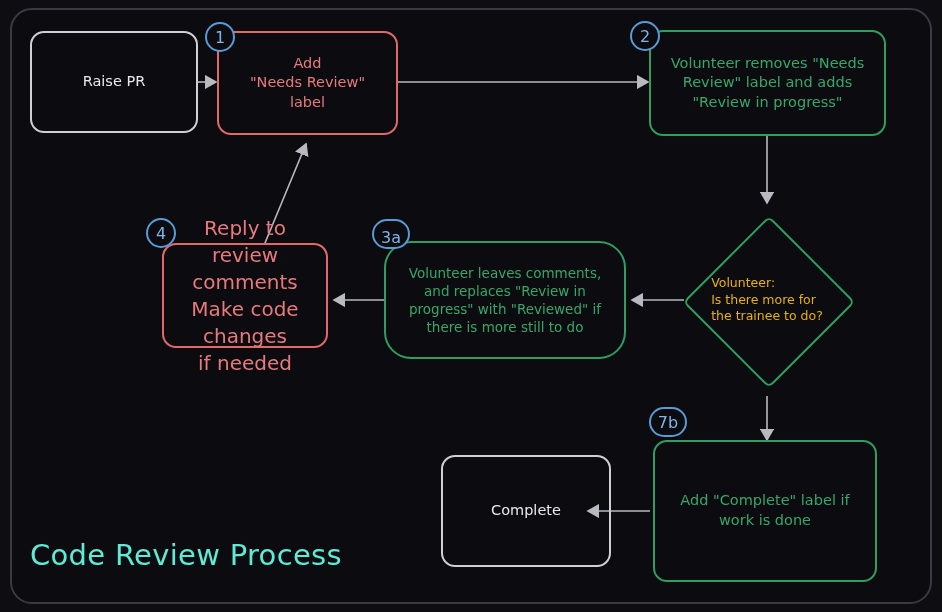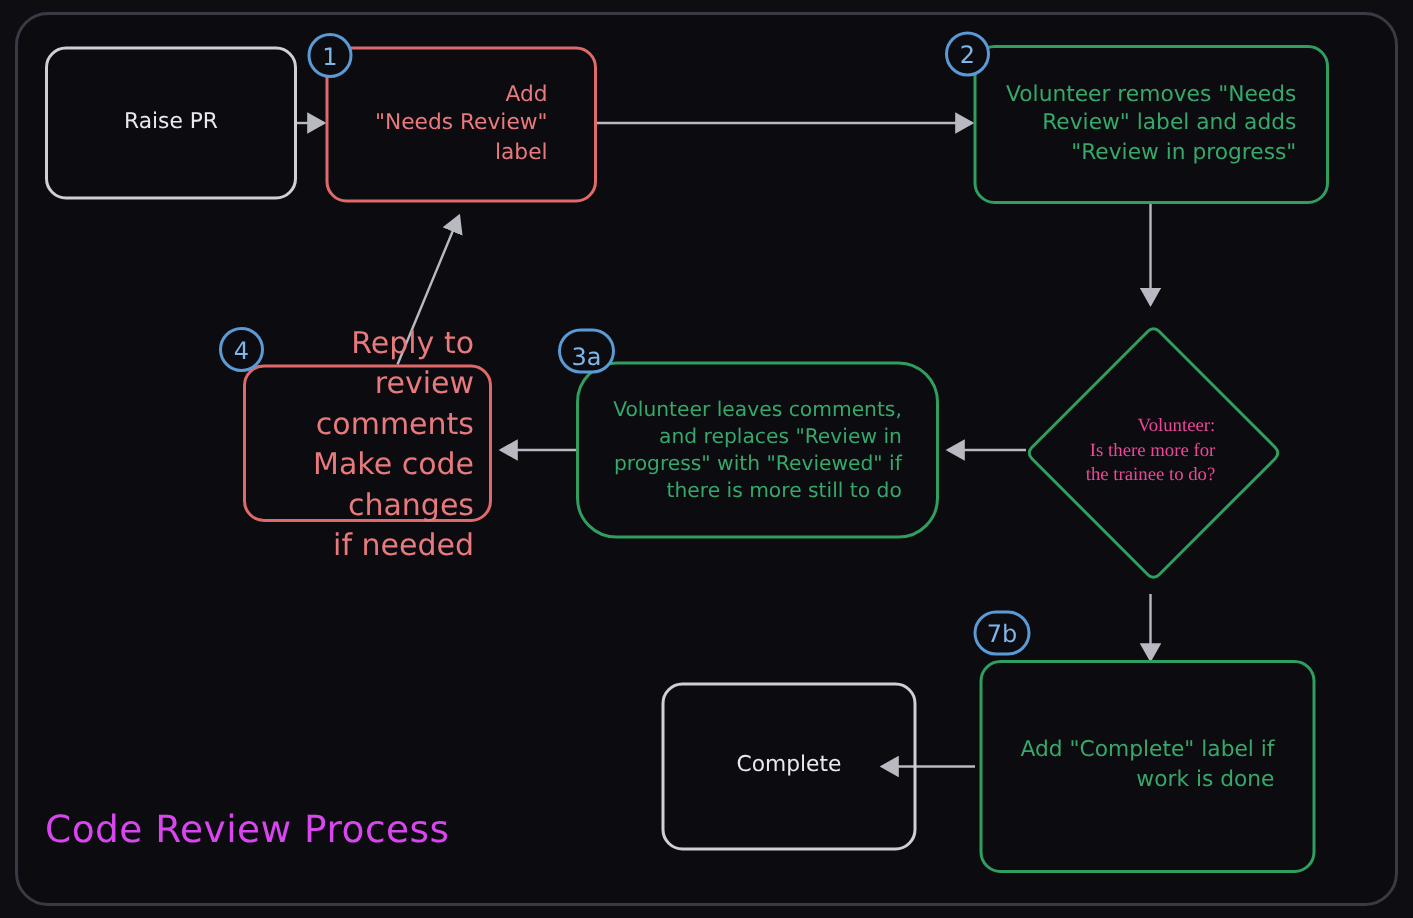--- a/index.html
+++ b/index.html
@@ -33,21 +33,21 @@
     width: 942px;
     height: 612px;
     pointer-events: none;
   }
   .node {
     position: absolute;
     box-sizing: border-box;
     display: flex;
     align-items: center;
     justify-content: center;
-    text-align: right;
+    text-align: center;
     border-radius: 14px;
     border: 2px solid #cfcfd6;
     color: #e8e8ee;
     font-size: 14.5px;
     line-height: 1.35;
     padding: 6px 10px;
     background: transparent;
   }
   .node.red {
     border-color: #e06a6a;
@@ -74,27 +74,26 @@
     width: 118px;
     height: 118px;
     margin-left: -59px;
     margin-top: -59px;
     border: 2px solid #2f9e5e;
     transform: rotate(45deg);
     border-radius: 6px;
   }
   .diamond .txt {
     position: relative;
-    color: #ec4899;
+    color: #eab308;
     font-size: 12.5px;
     line-height: 1.35;
     white-space: pre-line;
-    text-align: right;
+    text-align: left;
     z-index: 2;
-    font-family: Liberation Serif, serif;
   }
   .step-badge {
     position: absolute;
     display: flex;
     align-items: center;
     justify-content: center;
     border-radius: 50%;
     border: 2px solid #5b9bd5;
     background: #0b0b10;
     color: #7fb6e8;
@@ -104,22 +103,22 @@
     box-sizing: border-box;
   }
   .step-badge.wide {
     width: 38px;
     border-radius: 19px;
   }
   .diagram-title {
     position: absolute;
     left: 30px;
     top: 538px;
-    color: #d946ef;
-    font-size: 25px;
+    color: #5eead4;
+    font-size: 29px;
     letter-spacing: 0.3px;
   }
 </style>
 </head>
 <body>
 
 <div id="canvas">
 
   <div class="outer-frame"></div>
 

